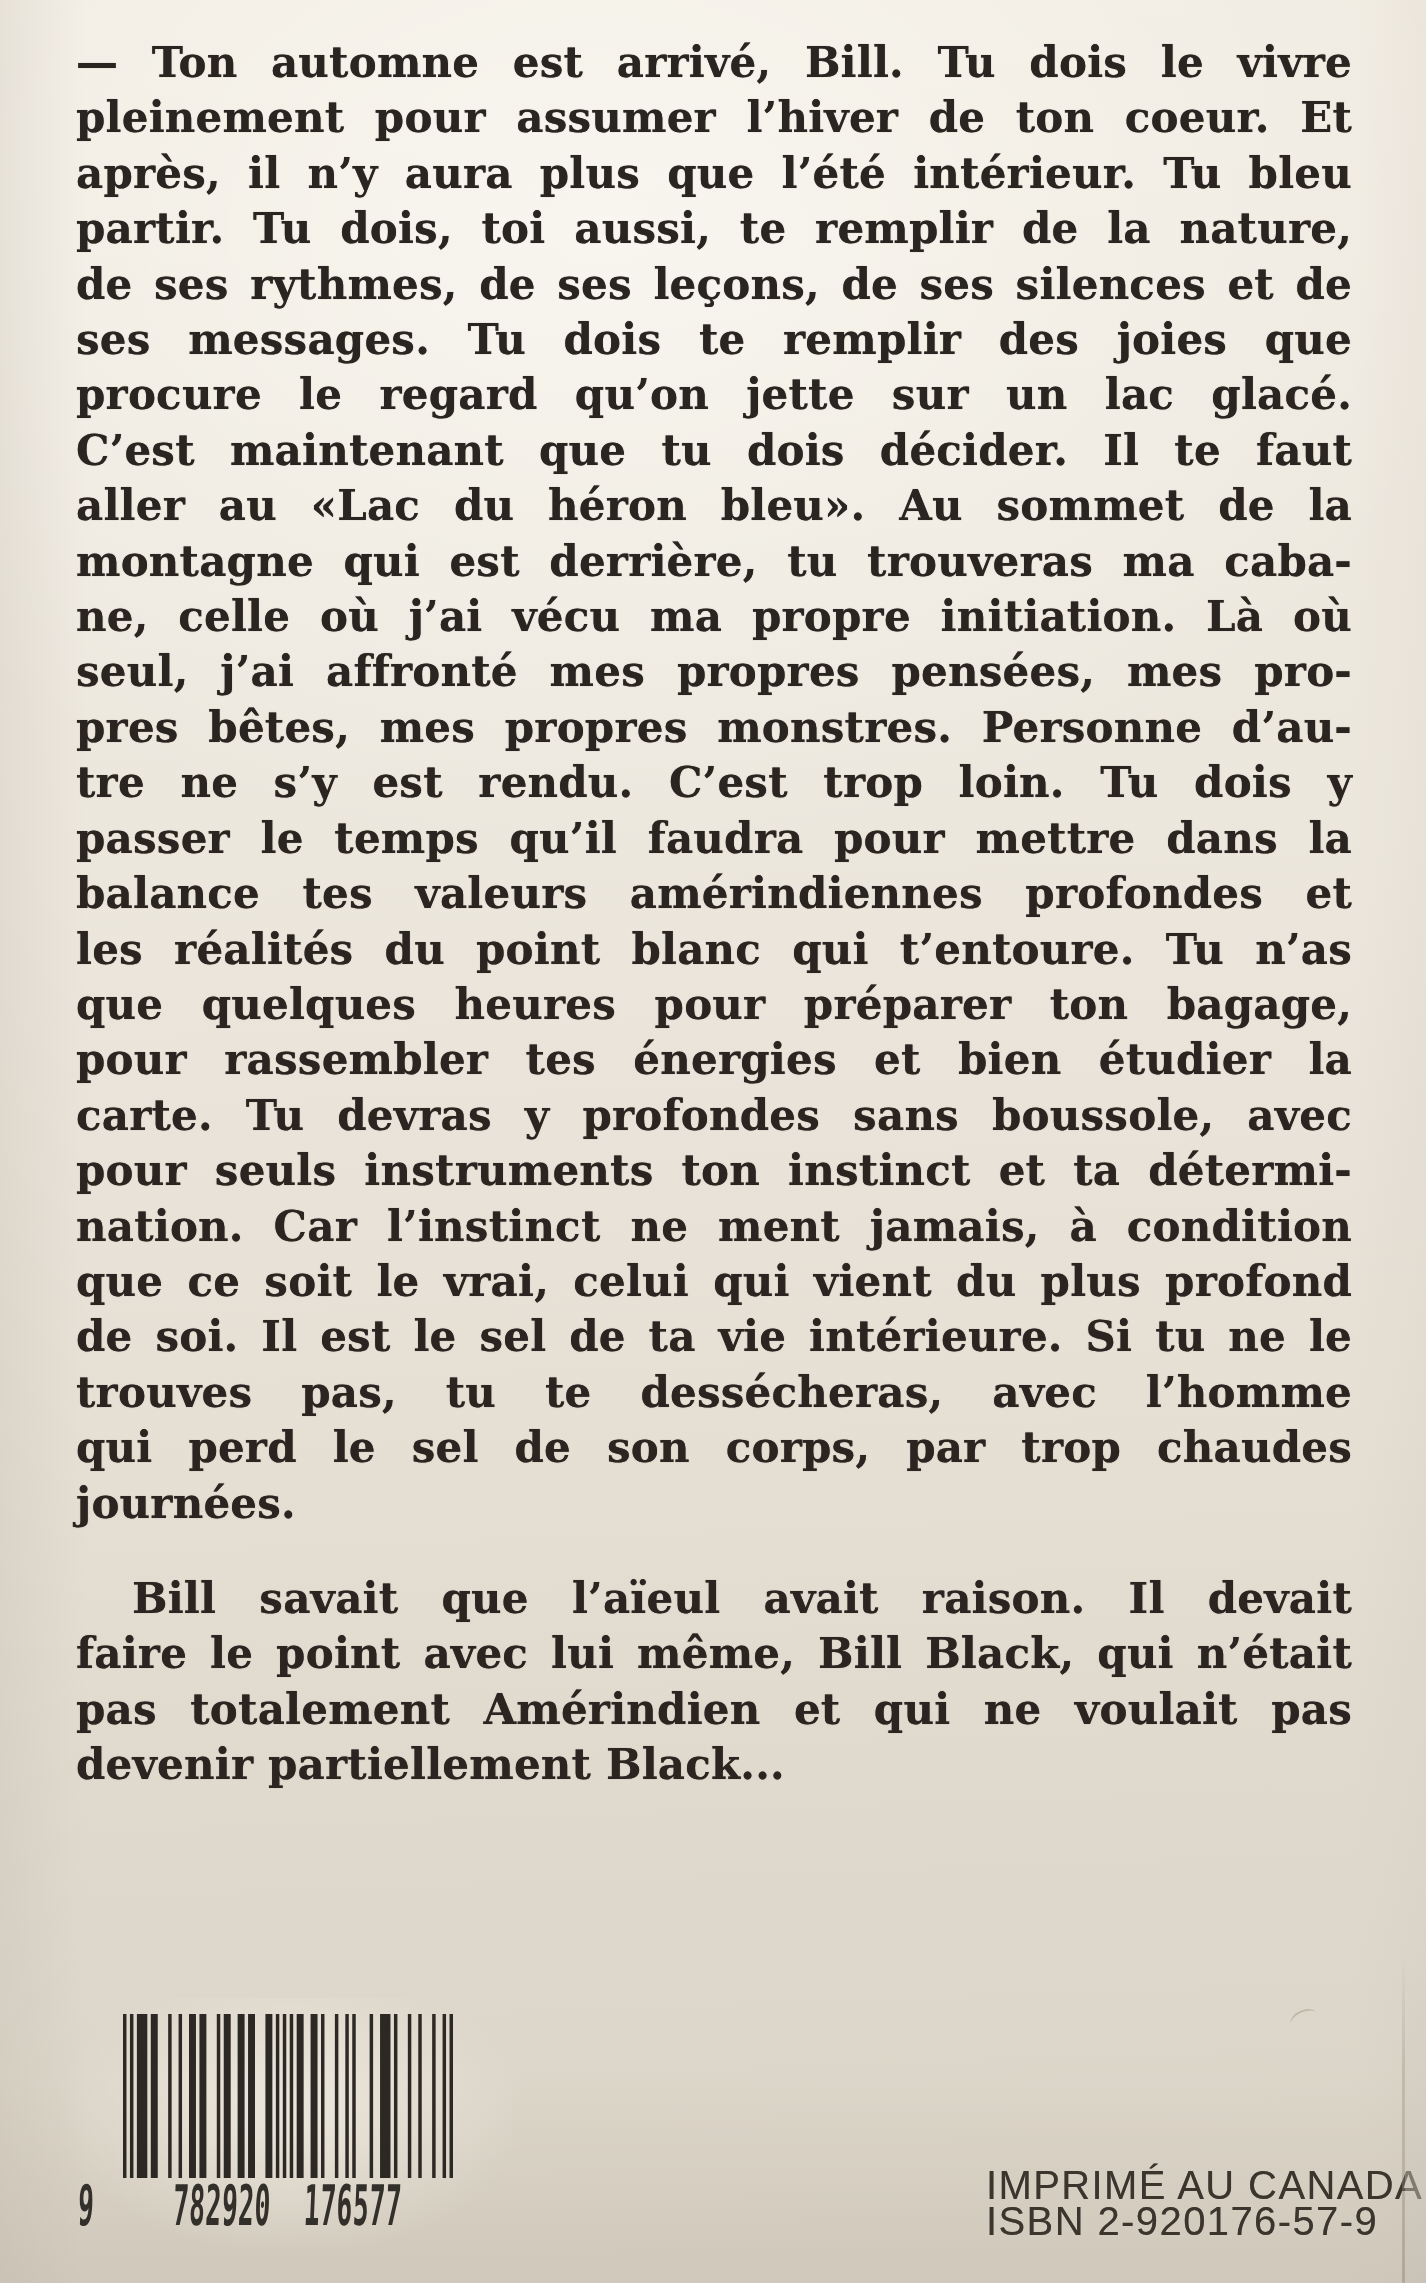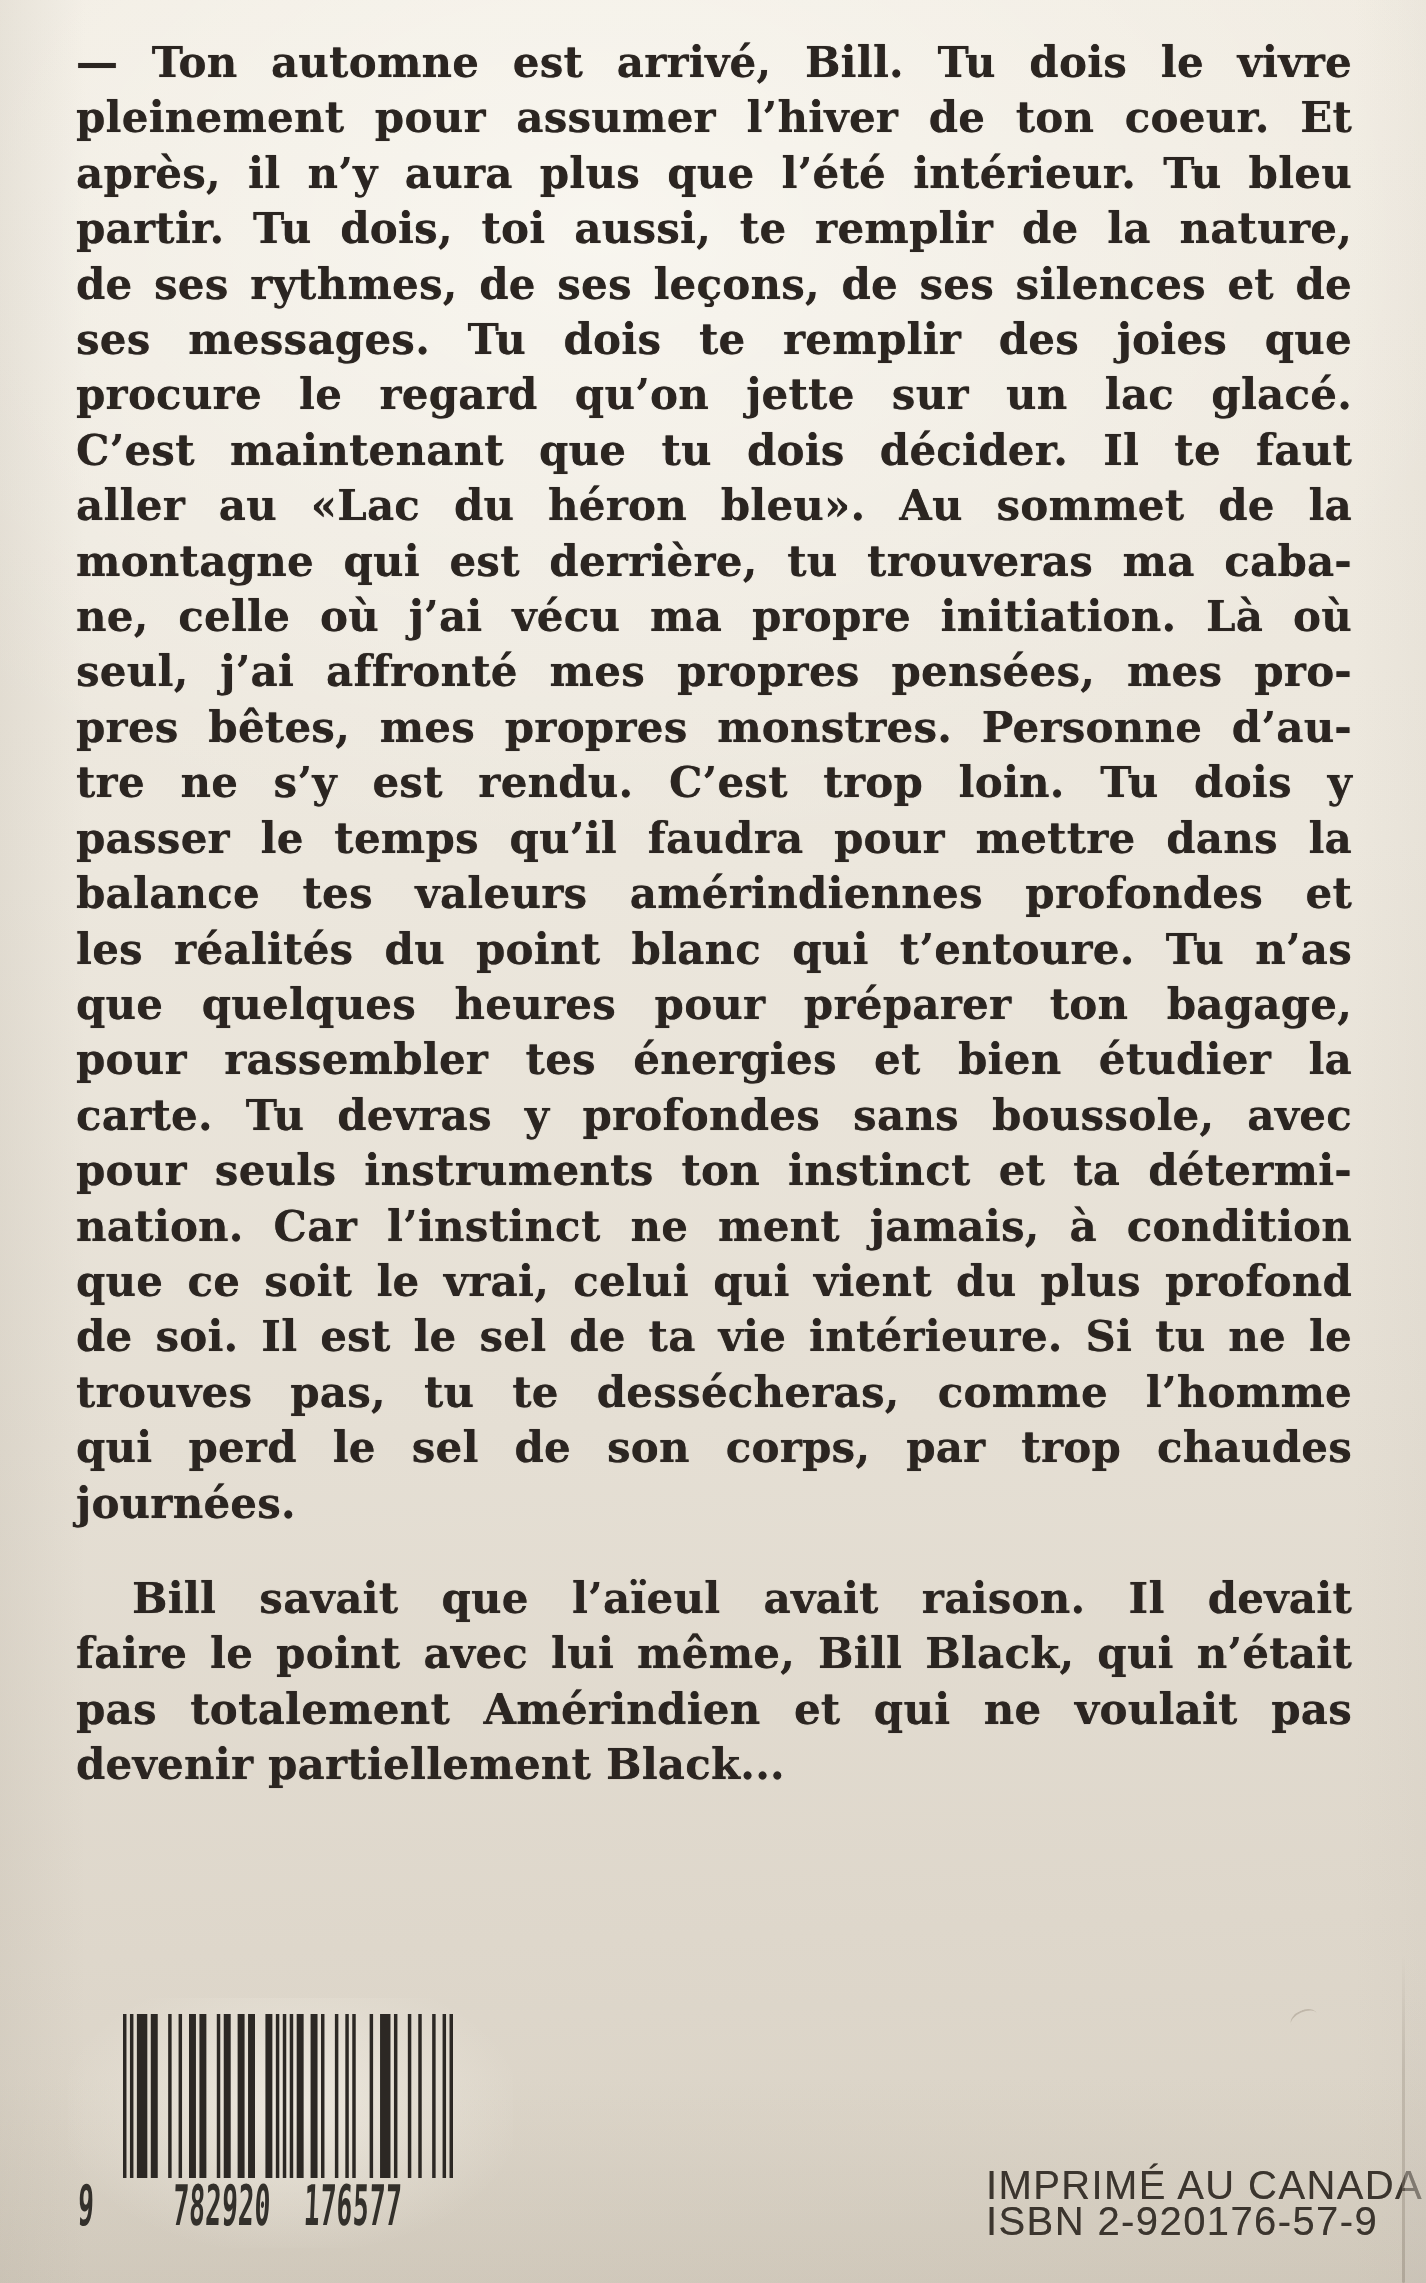--- a/index.html
+++ b/index.html
@@ -115,21 +115,21 @@
         <div class="text-line">passer le temps qu’il faudra pour mettre dans la</div>
         <div class="text-line">balance tes valeurs amérindiennes profondes et</div>
         <div class="text-line">les réalités du point blanc qui t’entoure. Tu n’as</div>
         <div class="text-line">que quelques heures pour préparer ton bagage,</div>
         <div class="text-line">pour rassembler tes énergies et bien étudier la</div>
         <div class="text-line">carte. Tu devras y profondes sans boussole, avec</div>
         <div class="text-line">pour seuls instruments ton instinct et ta détermi-</div>
         <div class="text-line">nation. Car l’instinct ne ment jamais, à condition</div>
         <div class="text-line">que ce soit le vrai, celui qui vient du plus profond</div>
         <div class="text-line">de soi. Il est le sel de ta vie intérieure. Si tu ne le</div>
-        <div class="text-line">trouves pas, tu te dessécheras, comme l’homme</div>
+        <div class="text-line">trouves pas, tu te dessécheras, avec l’homme</div>
         <div class="text-line">qui perd le sel de son corps, par trop chaudes</div>
         <div class="text-line no-just">journées.</div>
       </div>
       <div class="para">
         <div class="text-line" style="padding-left: 56px;">Bill savait que l’aïeul avait raison. Il devait</div>
         <div class="text-line">faire le point avec lui même, Bill Black, qui n’était</div>
         <div class="text-line">pas totalement Amérindien et qui ne voulait pas</div>
         <div class="text-line no-just">devenir partiellement Black...</div>
       </div>
     </div>

